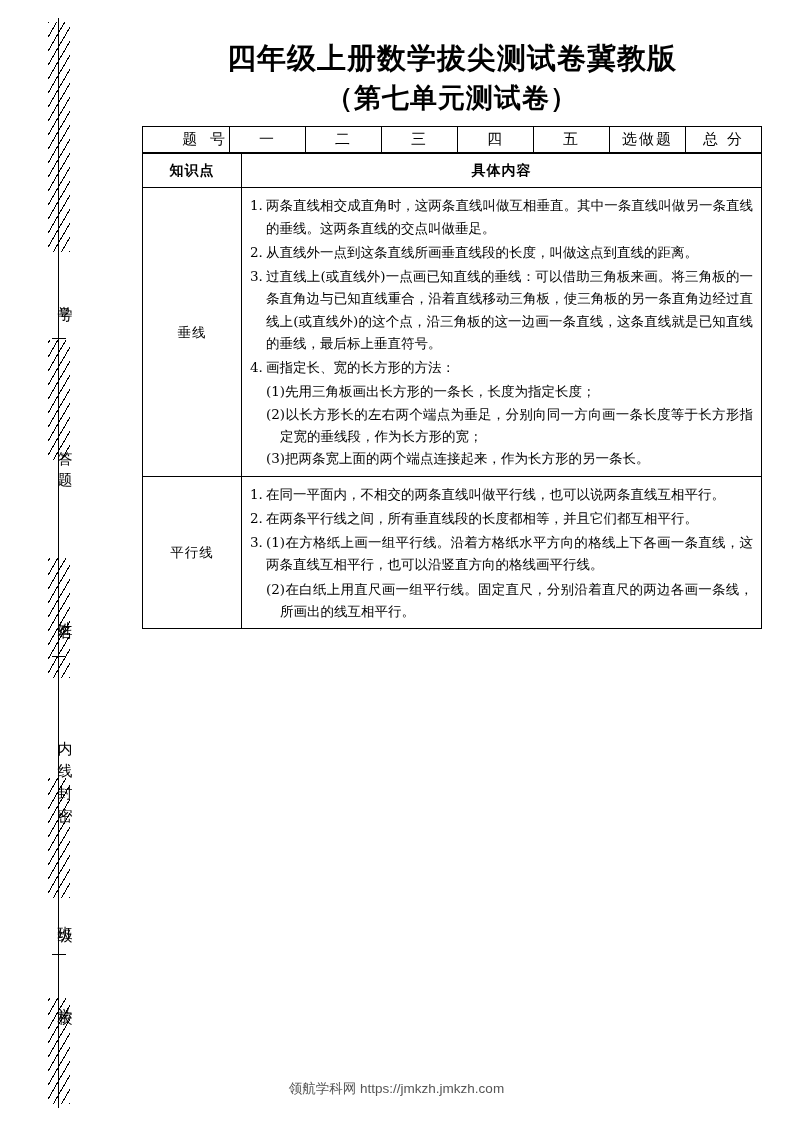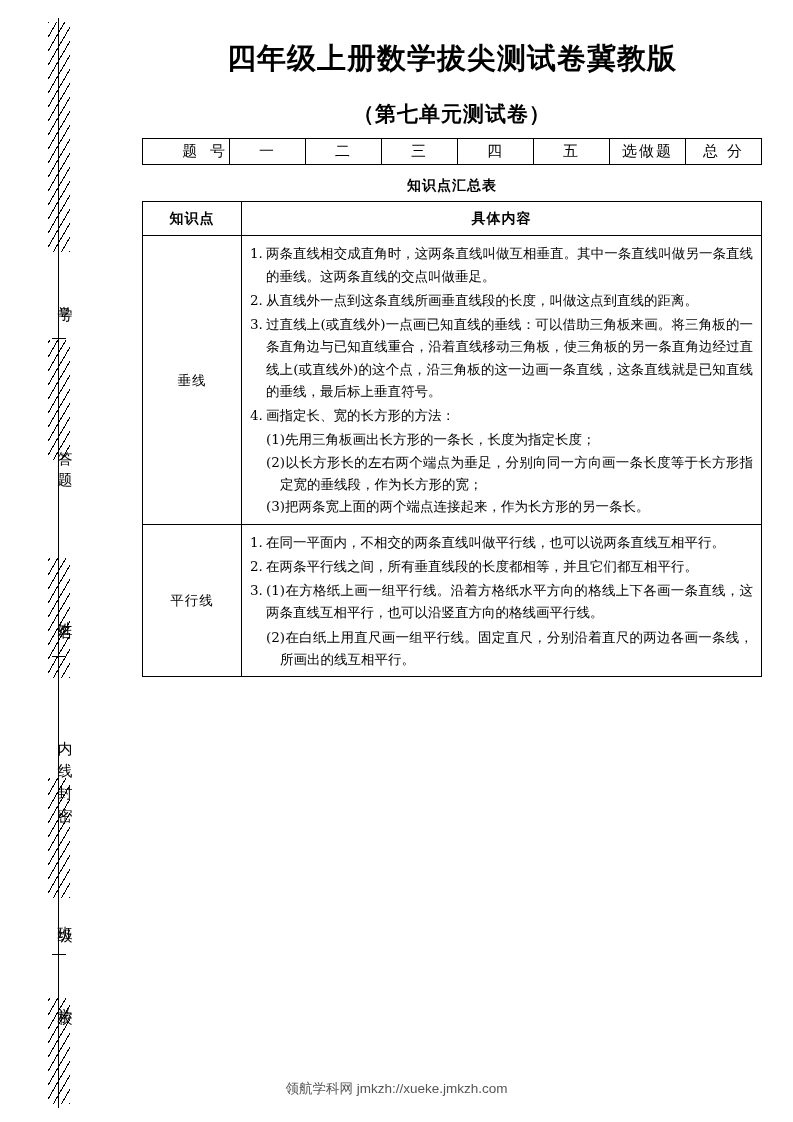--- a/index.html
+++ b/index.html
@@ -88,25 +88,25 @@
 
   .title-main {
     font-size: 29px;
     font-weight: bold;
     text-align: center;
     letter-spacing: 1px;
     line-height: 1.25;
     font-family: "DejaVu Serif", "Liberation Serif", serif;
   }
   .title-sub {
-    font-size: 21px;
+    font-size: 27px;
     font-weight: bold;
     text-align: center;
     letter-spacing: 1px;
-    margin-top: 24px;
+    margin-top: 4px;
   }
 
   .exam-meta {
     margin-top: 40px;
     text-align: right;
     font-size: 15px;
     padding-right: 4px;
     letter-spacing: 1px;
   }
 
@@ -242,21 +242,20 @@
         <td>二</td>
         <td>三</td>
         <td>四</td>
         <td>五</td>
         <td>选做题</td>
         <td>总 分</td>
       </tr>
     </tbody>
       </table>
 
-    <div class="kp-title">知识点汇总表</div>
 
     <table class="kp-table">
       <tbody>
           <tr>
         <th class="col-name">知识点</th>
         <th>具体内容</th>
       </tr>
 
       <tr>
         <td class="kp-name">垂线</td>
@@ -299,15 +298,15 @@
             <span>(1)在方格纸上画一组平行线。沿着方格纸水平方向的格线上下各画一条直线，这两条直线互相平行，也可以沿竖直方向的格线画平行线。</span>
           </p>
           <p class="kp-sub">(2)在白纸上用直尺画一组平行线。固定直尺，分别沿着直尺的两边各画一条线，所画出的线互相平行。</p>
         </td>
       </tr>
     </tbody>
       </table>
 
   </div>
 
-  <div class="footer">领航学科网 jmkzh://xueke.jmkzh.com</div>
+  <div class="footer">领航学科网 https://jmkzh.jmkzh.com</div>
 
 </div>
 
 </body></html>

